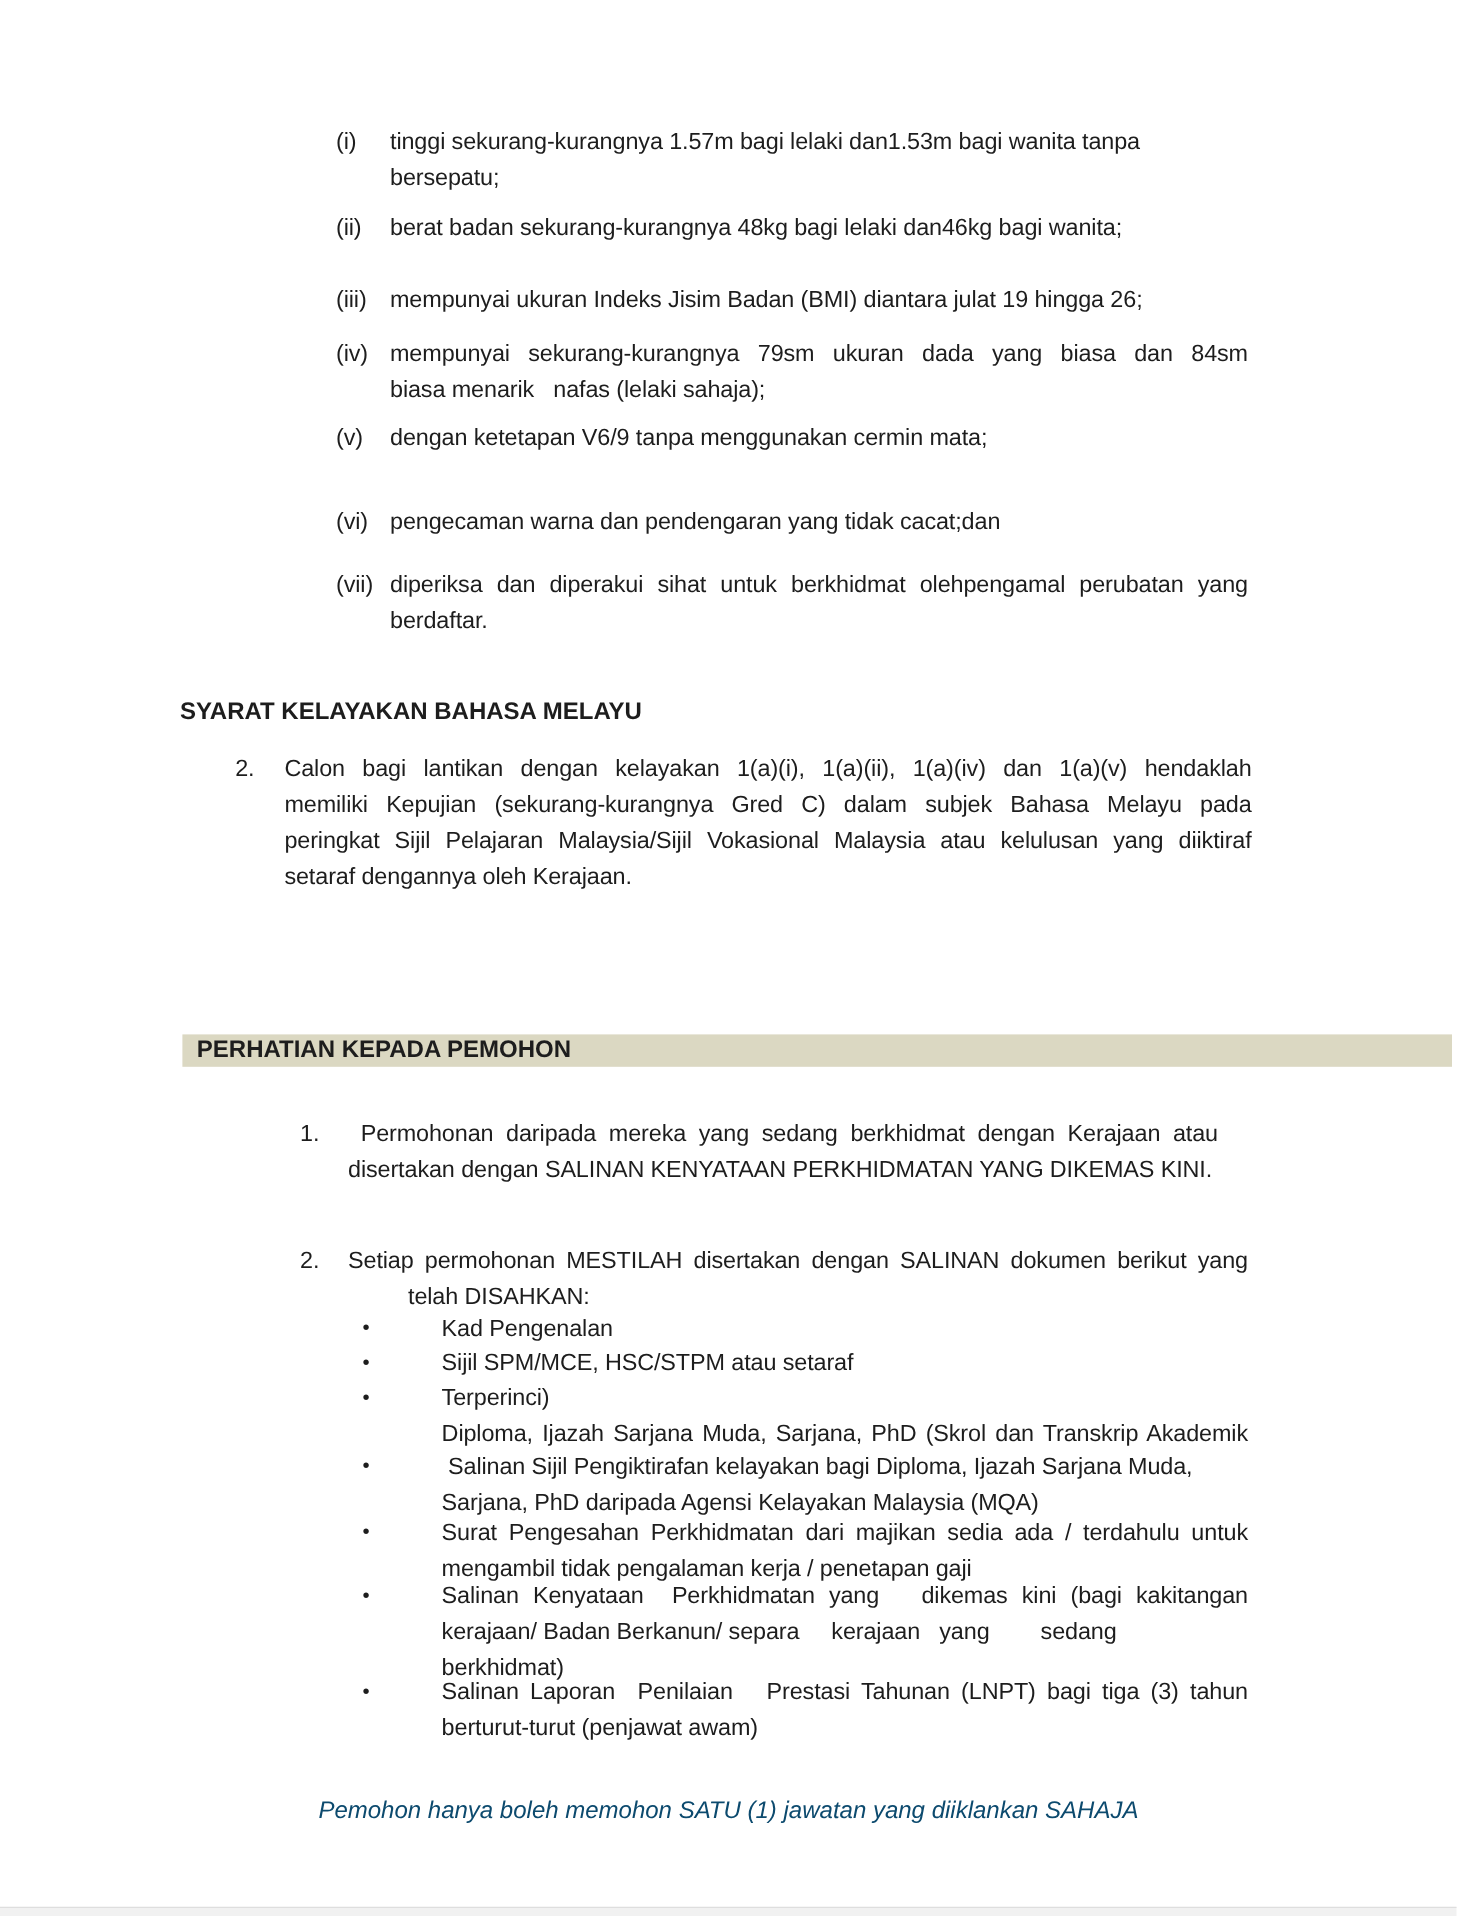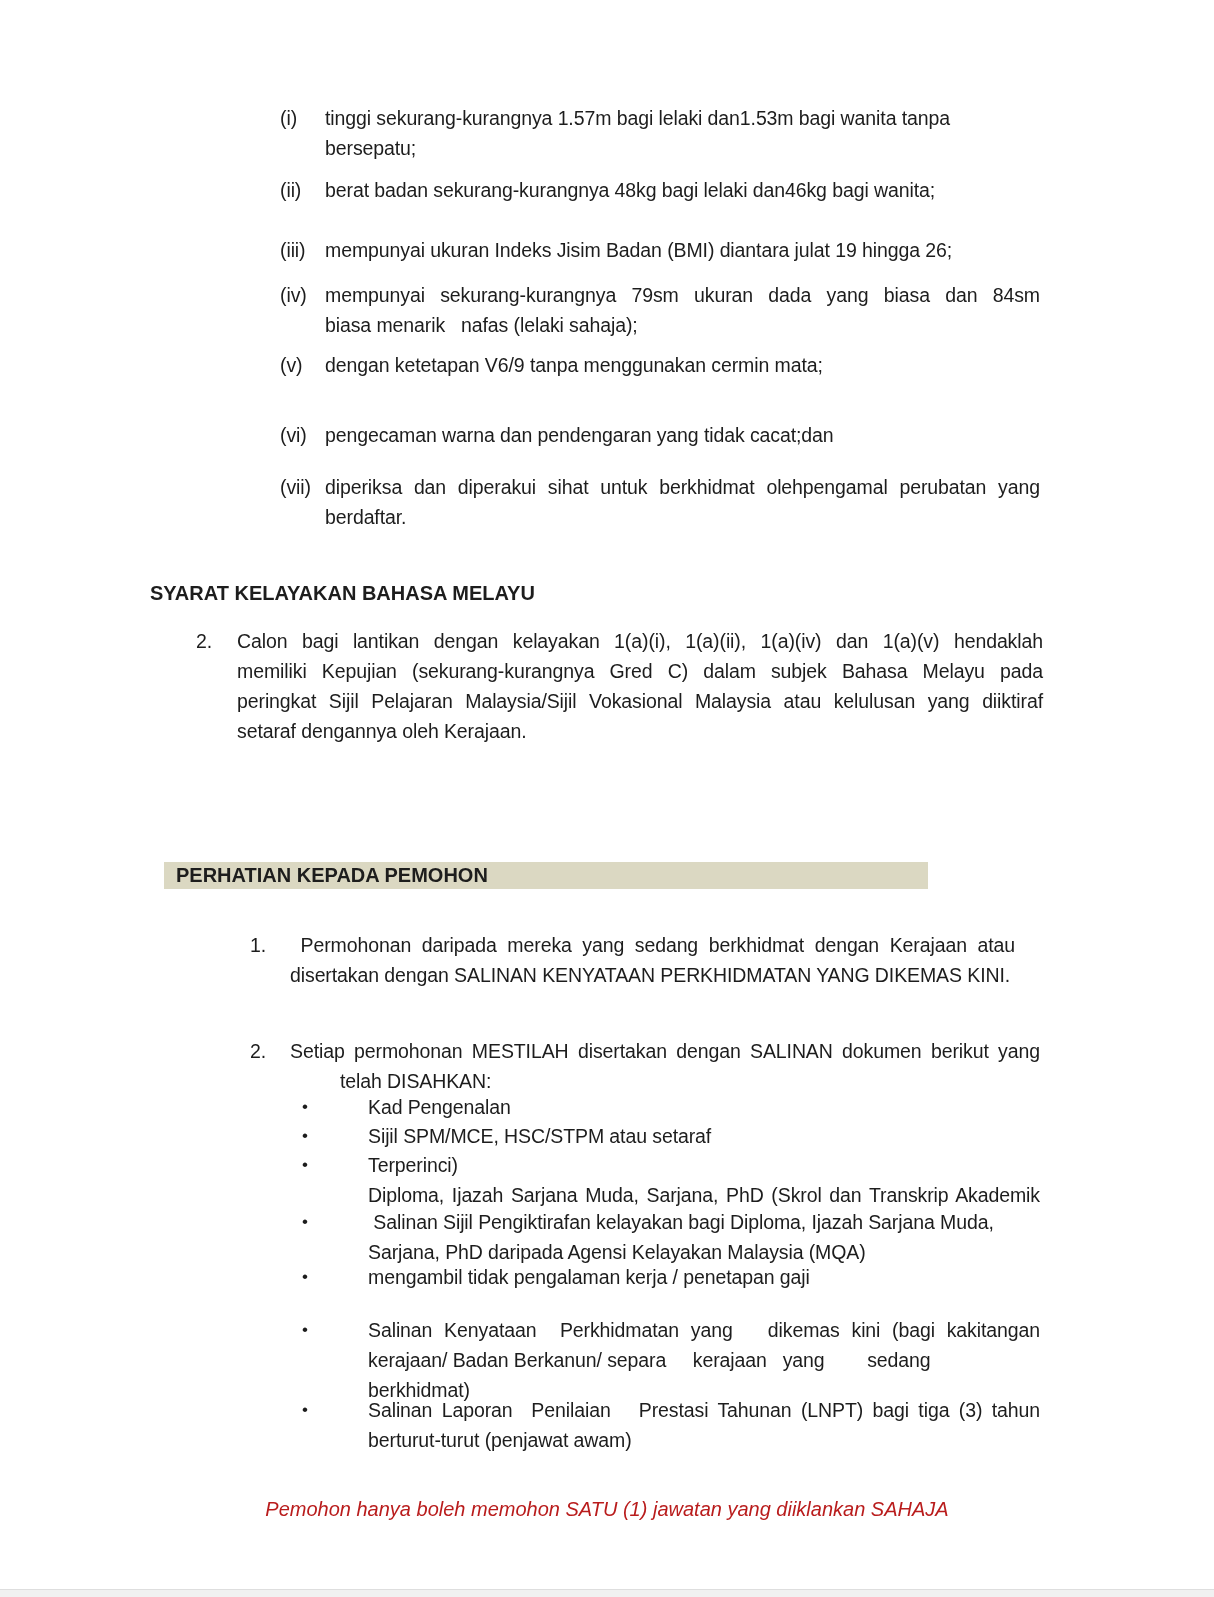--- a/index.html
+++ b/index.html
@@ -19,26 +19,26 @@
   
   .clause{left:196px;grid-template-columns:41px 806px;}
   
   .pnum1{left:250px;grid-template-columns:40px 725px;}
   .pnum2{left:250px;grid-template-columns:40px 750px;}
   
   .bul{left:302px;grid-template-columns:66px 672px;}
   .bullet-cell{font-size:17px;}
   .heading{font-weight:bold;font-size:20px;letter-spacing:0;}
   .bar{
-    left:164px;width:764px;height:27px;background:#dbd8c2;
+    left:152px;width:1058px;height:27px;background:#dbd8c2;
     line-height:27px;padding-left:12px;box-sizing:border-box;
   }
   .note{
     left:0;width:1214px;text-align:center;font-style:italic;
-    font-size:20px;color:#b91c1c;letter-spacing:0;
+    font-size:20px;color:#0c4a6e;letter-spacing:0;
   }
   .footer-strip{
     left:0;top:1589px;width:1214px;height:8px;
     background:#f1f1f1;border-top:1px solid #dedede;box-sizing:border-box;
   }
 </style>
 </head>
 <body>
 
 <div class="page">
@@ -151,20 +151,21 @@
     <div class="bullet-cell">•</div>
     <div>
       <div class="line"> Salinan Sijil Pengiktirafan kelayakan bagi Diploma, Ijazah Sarjana Muda,</div>
       <div class="line">Sarjana, PhD daripada Agensi Kelayakan Malaysia (MQA)</div>
     </div>
   </div>
 
   <div class="abs item bul" style="top:1262px">
     <div class="bullet-cell">•</div>
     <div>
+      <div class="line j">Surat Pengesahan Perkhidmatan dari majikan sedia ada / terdahulu untuk</div>
       <div class="line">mengambil tidak pengalaman kerja / penetapan gaji</div>
     </div>
   </div>
 
   <div class="abs item bul" style="top:1315px">
     <div class="bullet-cell">•</div>
     <div>
       <div class="line j">Salinan Kenyataan  Perkhidmatan yang   dikemas kini (bagi kakitangan</div>
       <div class="line">kerajaan/ Badan Berkanun/ separa     kerajaan   yang        sedang</div>
       <div class="line">berkhidmat)</div>

